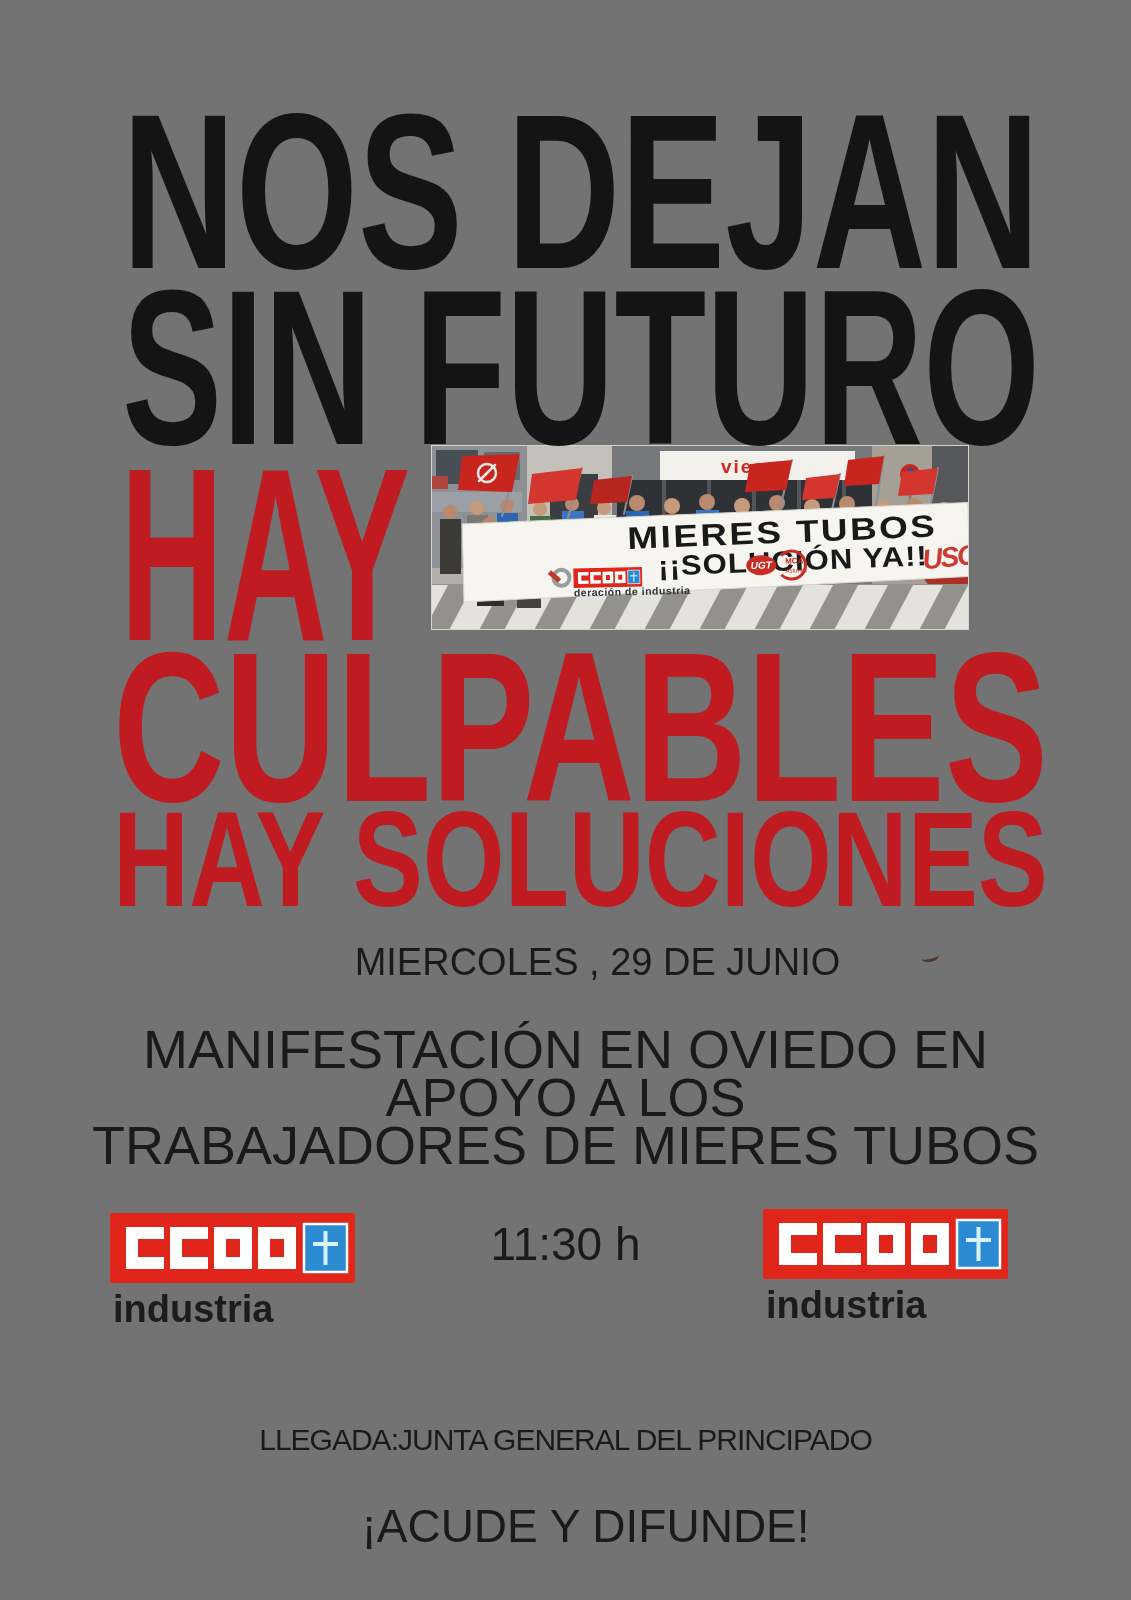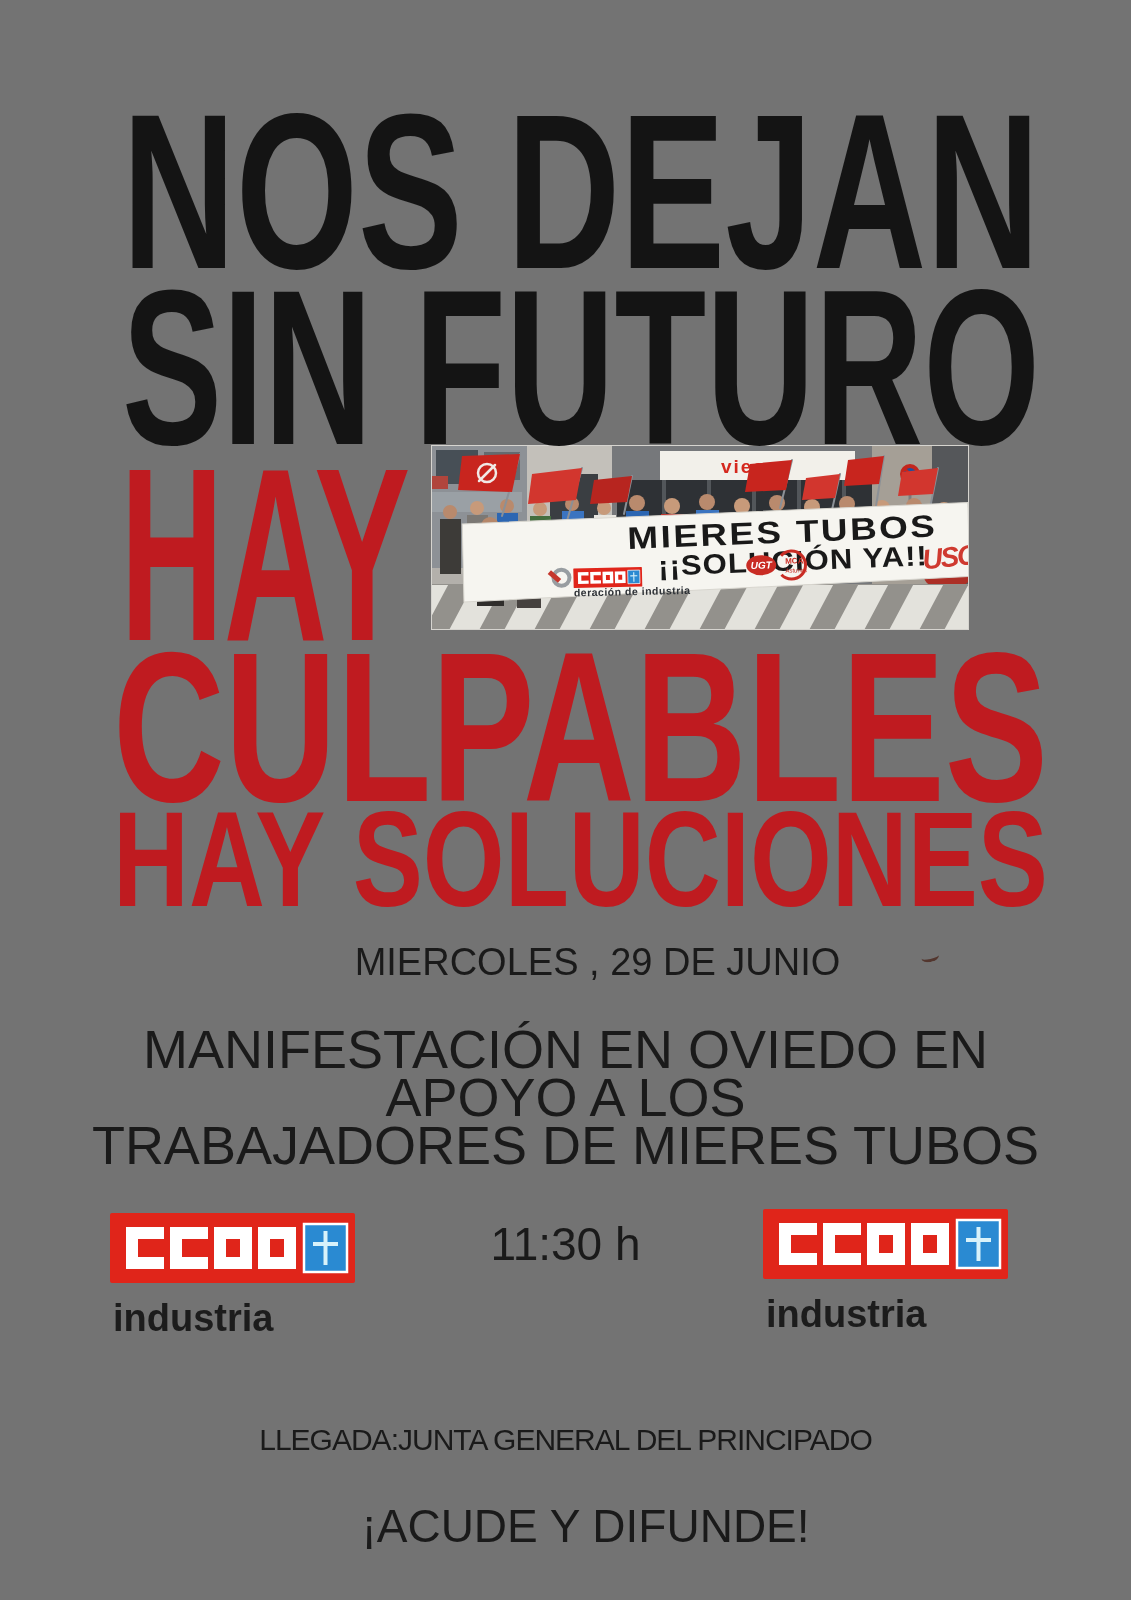--- a/index.html
+++ b/index.html
@@ -16,21 +16,21 @@
   .txt{position:absolute;left:0;width:1131px;text-align:center;color:#1a1a1a;z-index:3;}
   .date-line{top:936px;font-size:38px;line-height:52px;padding-left:32px;}
   .event-block{top:1025px;font-size:54px;line-height:48px;}
   .time-line{top:1218px;font-size:46px;line-height:52px;}
   .salida-line{top:1326px;font-size:46px;line-height:52px;letter-spacing:-1px;}
   .llegada-line{top:1414px;font-size:30px;line-height:52px;letter-spacing:-1px;}
   .cta-line{top:1500px;font-size:46px;line-height:52px;margin-left:20px;}
   .ccoo-logo{position:absolute;z-index:3;}
   .ccoo-logo.left{left:110px;top:1213px;}
   .ccoo-logo.right{left:763px;top:1209px;}
-  .industria{font-size:38px;font-weight:bold;color:#1c1c1c;margin-top:10px;padding-left:3px;
+  .industria{font-size:38px;font-weight:bold;color:#1c1c1c;margin-top:1px;padding-left:3px;
     letter-spacing:0px;}
   .smudge{
     position:absolute;left:921px;top:952px;width:18px;height:7px;z-index:3;
     border-bottom:3px solid #53362e;border-radius:50%;transform:rotate(-12deg);
   }
   .defs-holder{position:absolute;width:0;height:0;overflow:hidden;}
 </style>
 </head>
 <body>
 

